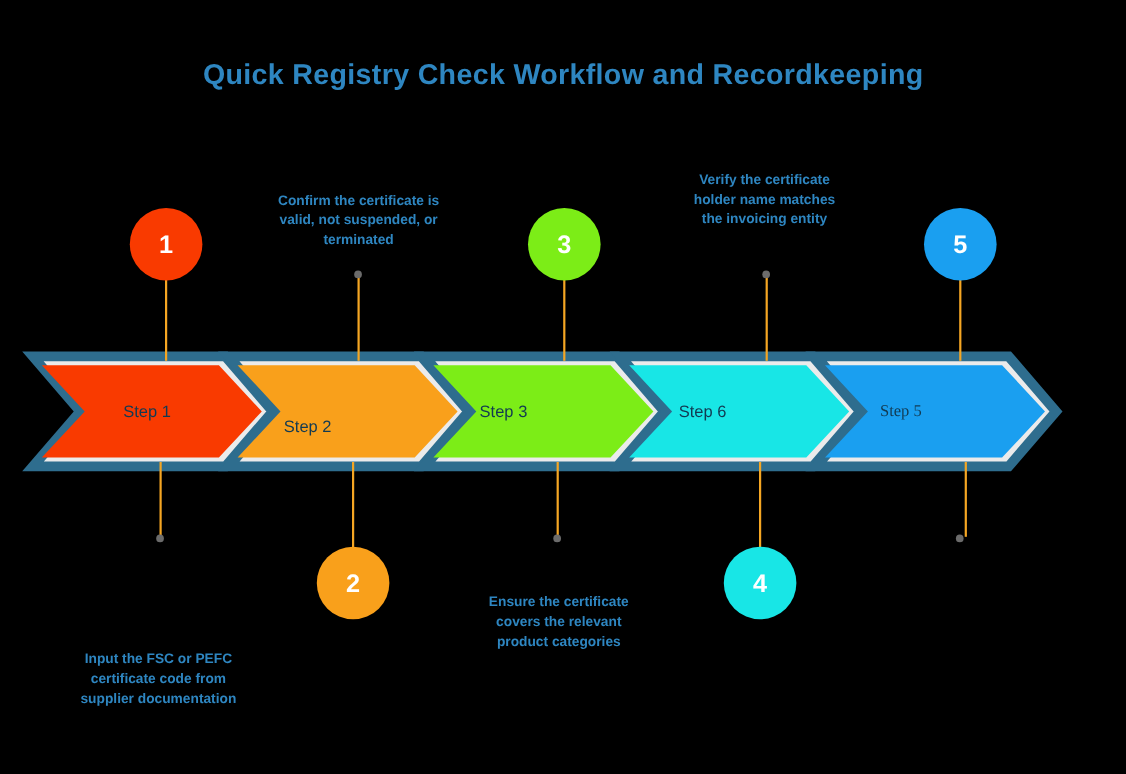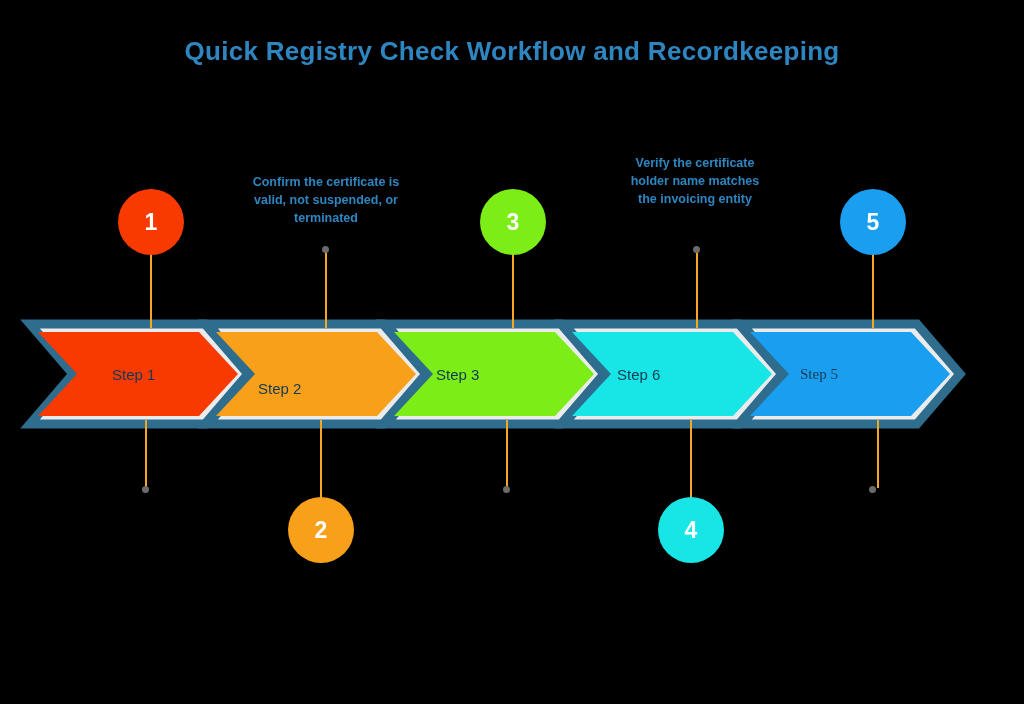--- a/index.html
+++ b/index.html
@@ -14,21 +14,21 @@
     overflow: hidden;
     font-family: "Liberation Sans", sans-serif;
     color: #ffffff;
   }
   #diagram {
     position: absolute;
     inset: 0;
   }
   .title {
     position: absolute;
-    top: 36px;
+    top: 52px;
     left: 0;
     width: 1024px;
     text-align: center;
     font-size: 26px;
     font-weight: bold;
     letter-spacing: 0.3px;
     color: #2e86c1;
   }
   .connector {
     position: absolute;
@@ -144,16 +144,18 @@
   <div class="circle" style="left:480px; top:189px; background:#7ced17;">
     <span>3</span>
   </div>
   <div class="circle" style="left:658px; top:497px; background:#18e6e6;">
     <span>4</span>
   </div>
   <div class="circle" style="left:840px; top:189px; background:#1a9ff0;">
     <span>5</span>
   </div>
 
+  <div class="desc" style="left:70px; top:590px; width:148px;">Input the FSC or PEFC certificate code from supplier documentation</div>
   <div class="desc" style="left:252px; top:173px; width:148px;">Confirm the certificate is valid, not suspended, or terminated</div>
+  <div class="desc" style="left:432px; top:538px; width:152px;">Ensure the certificate covers the relevant product categories</div>
   <div class="desc" style="left:620px; top:154px; width:150px;">Verify the certificate holder name matches the invoicing entity</div>
 
 </div>
 
 </body></html>

